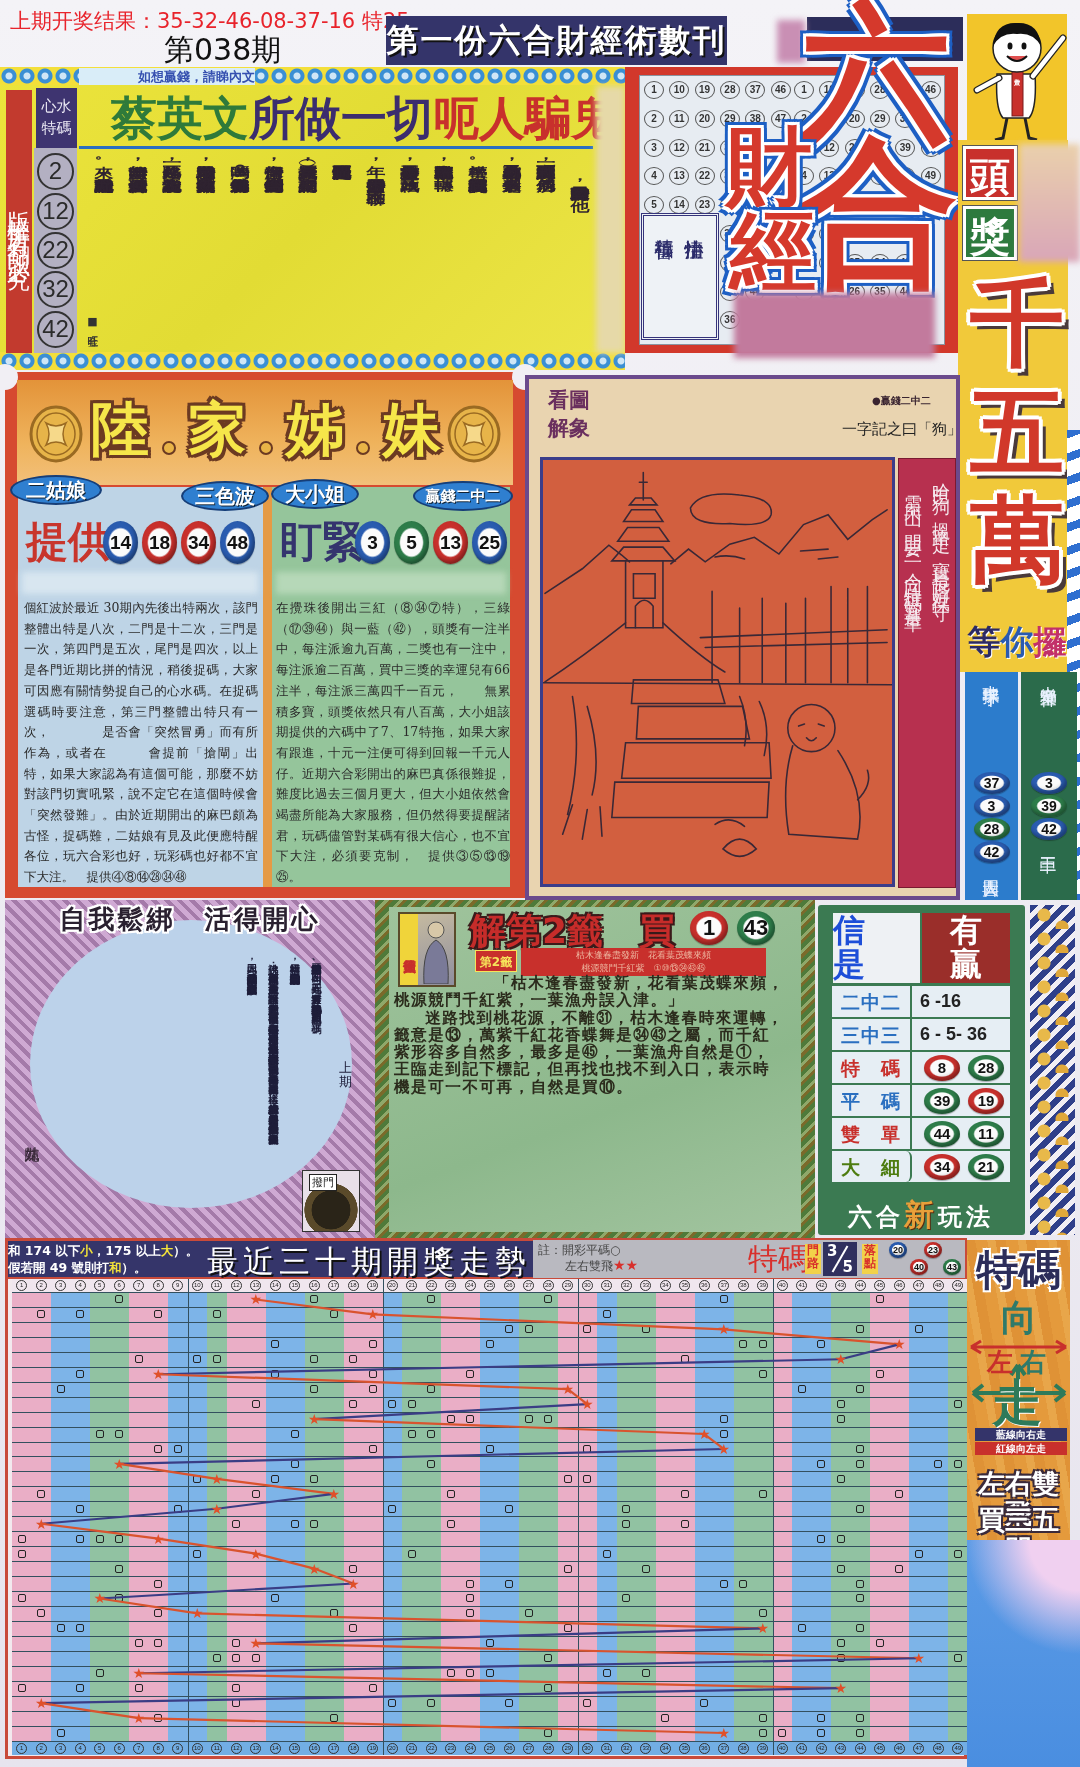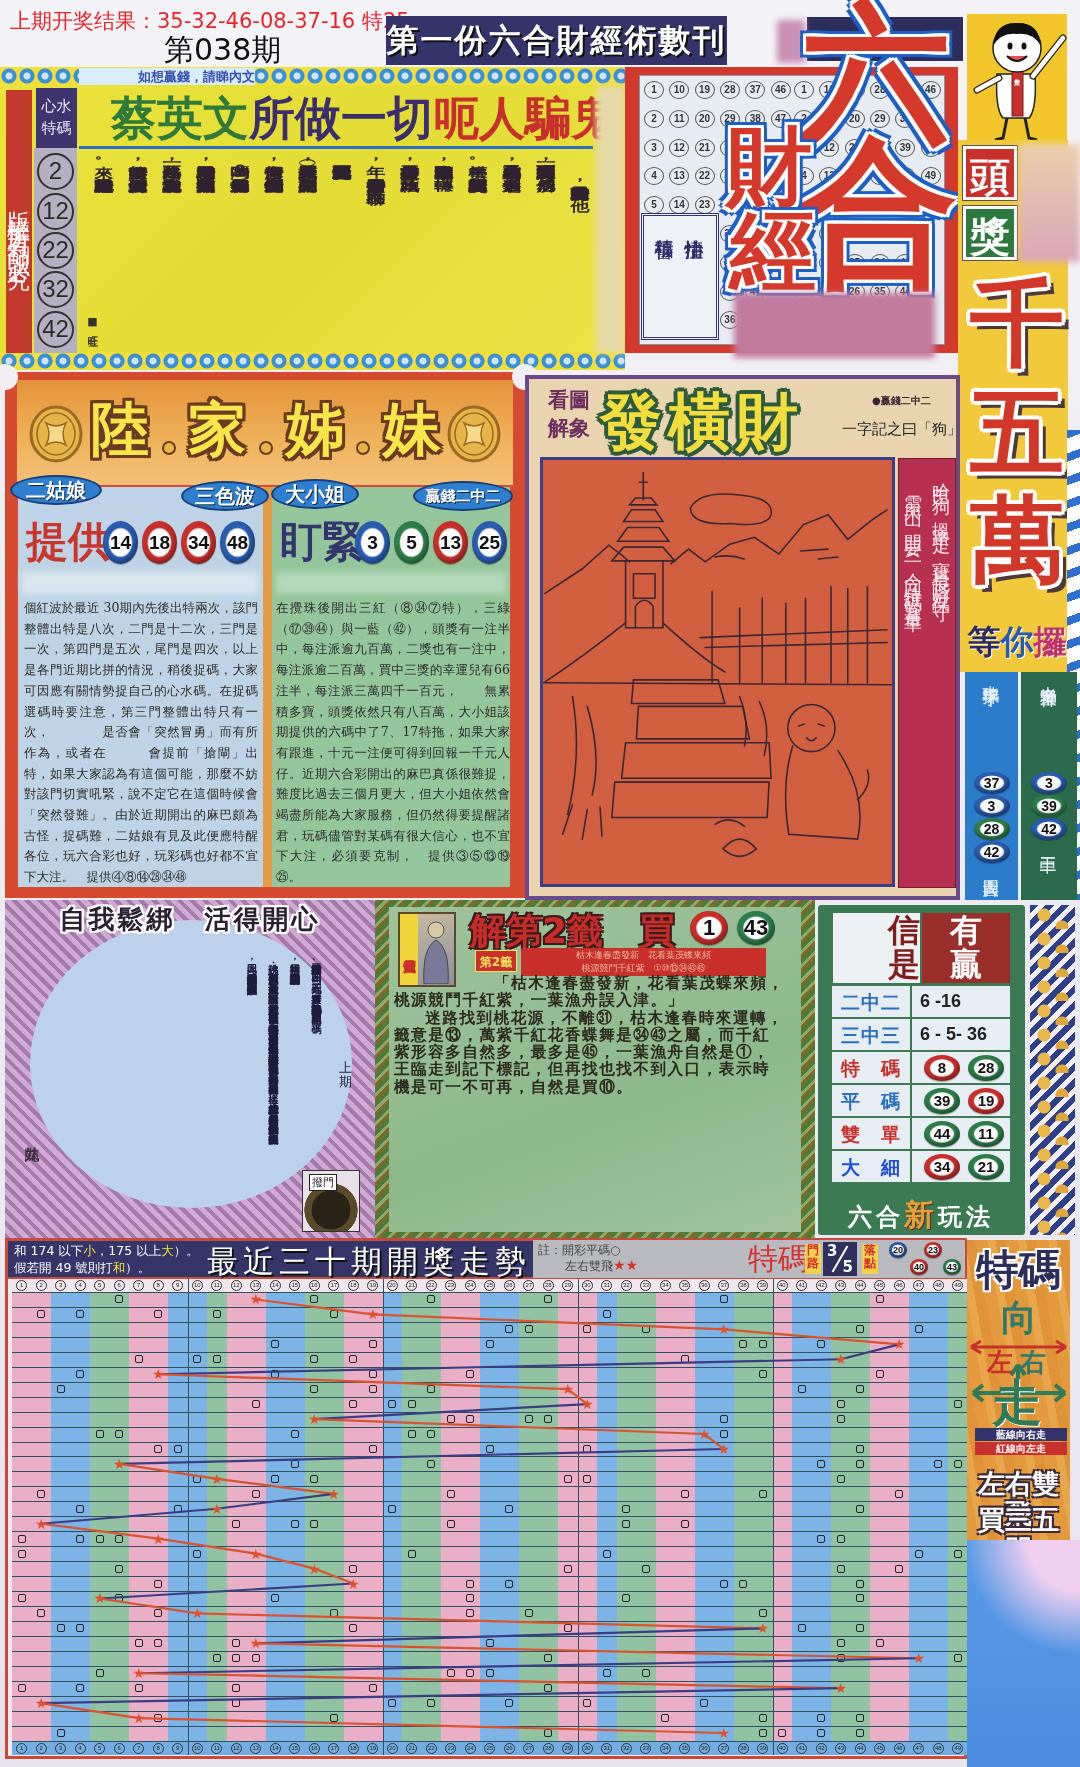--- a/index.html
+++ b/index.html
@@ -97,31 +97,31 @@
 #otitle{left:470px;top:907px;font-size:36px;font-weight:bold;color:#c62c2a;white-space:nowrap;text-shadow:-2px -2px 0 #3a1a1a,2px -2px 0 #3a1a1a,-2px 2px 0 #3a1a1a,2px 2px 0 #3a1a1a}
 #oballs .ball{position:absolute;width:38px;height:34px;font-size:22px}
 #olabel{left:475px;top:950px;width:42px;height:22px;background:#c8302c;color:#f6e35a;font-size:12px;font-weight:bold;line-height:22px;text-align:center;border:1px solid #f6e35a}
 #opoem{left:521px;top:948px;width:245px;height:28px;background:#c8302c;color:#edb7a0;font-size:9px;line-height:13px;text-align:center;padding-top:1px}
 #obody{left:394px;top:974px;width:392px;font-size:15.6px;letter-spacing:1.5px;line-height:17.3px;color:#2b2b1c;font-weight:bold;font-family:"DejaVu Serif",serif}
 #obody p:first-child{text-indent:100px}
 #obody p{text-indent:2em}
 #ofoot{left:392px;top:1208px;width:404px;height:24px;background:#c8302c;color:#4a1010;font-size:14px;font-weight:bold;line-height:24px;display:flex;justify-content:space-between;padding:0 8px 0 20px}
 
 #trust{left:818px;top:905px;width:207px;height:330px;background:#3b7a52;border-radius:3px}
-#trust-h1{left:833px;top:913px;width:87px;height:70px;background:#eef1f4;color:#7f1d1d;font-size:32px;font-weight:bold;line-height:34px;text-align:right}
+#trust-h1{left:833px;top:913px;width:87px;height:70px;background:#eef1f4;color:#1d4ed8;font-size:32px;font-weight:bold;line-height:34px;text-align:left}
 #trust-h2{left:922px;top:913px;width:88px;height:70px;background:#9a2e2a;color:#fff;font-size:32px;font-weight:bold;line-height:34px;text-align:center}
 .trow{position:absolute;left:832px;width:178px;height:32px;background:#e6eef4;display:flex;border-bottom:1px solid #3b7a52}
 .tlab{width:80px;border-right:2px solid #3b7a52;font-size:19px;font-weight:bold;text-align:center;line-height:32px;letter-spacing:1px}
 .tval{flex:1;display:flex;align-items:center;padding-left:8px;font-size:18px;font-weight:bold;color:#222;font-family:"Liberation Sans",sans-serif}
 #trust-foot{left:830px;top:1198px;width:182px;height:34px;color:#fff;font-size:24px;font-weight:bold;text-align:center;line-height:34px;letter-spacing:4px}
 #trust-foot .n{color:#e8a03a;font-size:30px;text-shadow:1px 1px 0 #5a2a10}
 #orn{left:1030px;top:905px;width:45px;height:330px;background:radial-gradient(circle at 14px 10px,#e8b94a 0 6px,transparent 7px),radial-gradient(circle at 32px 22px,#e0a83a 0 6px,transparent 7px),repeating-linear-gradient(135deg,#2f3f8a 0 6px,#f1eef4 6px 11px);background-size:45px 24px,45px 24px,auto}
 
 #chead{left:5px;top:1238px;width:962px;height:42px;background:#35356a;border:3px solid #c84a3a}
-#cnote{left:14px;top:1242px;font-size:12.5px;font-weight:normal;color:#fff;line-height:17px;white-space:nowrap}
+#cnote{left:8px;top:1242px;font-size:12.5px;font-weight:bold;color:#fff;line-height:17px;white-space:nowrap}
 #cnote .y{color:#f2e23a}
 #ctitle{left:207px;top:1241px;font-size:31px;color:#fff;letter-spacing:5px;text-shadow:2px 2px 0 #111}
 #cbox{left:533px;top:1240px;width:432px;height:38px;background:#b9b9c0}
 #clegend{left:538px;top:1242px;font-size:12px;color:#444;line-height:16px}
 #clegend .star{color:#d8302c}
 #cspecial{left:748px;top:1242px;font-size:30px;color:#d8302c;line-height:34px}
 .tiny2{position:absolute;width:16px;font-size:12px;line-height:13px;font-weight:bold;color:#d8302c;background:#f2d24a;text-align:center}
 #croute{left:823px;top:1242px;width:34px;height:34px;background:#30305e;color:#fff;font-weight:bold;font-size:15px}
 #croute .n1{position:absolute;left:4px;top:0}
 #croute .n2{position:absolute;right:4px;bottom:0}
@@ -407,21 +407,20 @@
   <div class="a blur" style="left:22px;top:572px;width:236px;height:22px;background:#d8e6f0"></div>
   <div class="a blur" style="left:276px;top:572px;width:230px;height:22px;background:#b6d8b8"></div>
   <div class="sistext" style="left:24px"><span>個紅波於最近 30期內先後出特兩次，該門整體出特是八次，二門是十二次，三門是一次，第四門是五次，尾門是四次，以上是各門近期比拼的情況，稍後捉碼，大家可因應有關情勢捉自己的心水碼。在捉碼選碼時要注意，第三門整體出特只有一次，　　　　是否會「突然冒勇」而有所作為，或者在　　　會提前「搶閘」出特，如果大家認為有這個可能，那麼不妨對該門切實吼緊，說不定它在這個時候會「突然發難」。由於近期開出的麻巴頗為古怪，捉碼難，二姑娘有見及此便應特醒各位，玩六合彩也好，玩彩碼也好都不宜下大注。</span><span>　提供④⑧⑭㉘㉞㊽</span></div>
   <div class="sistext" style="left:276px"><span>在攪珠後開出三紅（⑧㉞⑦特），三綠（⑰㊴㊹）與一藍（㊷），頭獎有一注半中，每注派逾九百萬，二獎也有一注中，每注派逾二百萬，買中三獎的幸運兒有66注半，每注派三萬四千一百元，　　無累積多寶，頭獎依然只有八百萬，大小姐該期提供的六碼中了7、17特拖，如果大家有跟進，十元一注便可得到回報一千元人仔。近期六合彩開出的麻巴真係很難捉，難度比過去三個月更大，但大小姐依然會竭盡所能為大家服務，但仍然得要提醒諸君，玩碼儘管對某碼有很大信心，也不宜下大注，必須要克制，</span><span>　提供③⑤⑬⑲㉕。</span></div>
 
   <div id="fortune" class="a"></div>
   <div id="ftag" class="a">
       <div>看圖</div>
       <div>解象</div>
     </div>
-  <div id="ftitle" class="a">發橫財</div>
   <div id="fauthor" class="a">●贏錢二中二</div>
   <div id="fsum" class="a">一字記之曰「狗」</div>
   <div id="drawing" class="a">
     <svg width="349" height="424" viewBox="0 0 355 430" fill="none" stroke="#3a2836" stroke-width="1.6" stroke-linecap="round">
       <path d="M2 135 L40 110 L67 86 L80 96 L88 103"></path>
       <path d="M130 105 L148 90 L165 103 L190 85 L215 78 L240 95 L265 65 L290 55 L310 80 L335 60 L350 50"></path>
       <path d="M150 48 Q160 30 200 35 Q235 38 232 55 Q228 68 190 64 Q150 66 150 48Z"></path>
       <path d="M175 98 Q190 95 205 100 M262 92 L290 90 M280 100 L300 98"></path>
       <path d="M102 12 L102 40 M98 22 L106 22"></path>
       <path d="M88 45 L116 45 L110 38 L94 38 Z M82 62 L122 62 L114 50 L90 50 Z M76 82 L128 82 L118 68 L86 68 Z M70 102 L134 102 L122 88 L82 88 Z"></path>
@@ -511,21 +510,21 @@
         </div>
       </div>
       <div class="trow" style="top: 1118px;">
         <div class="tlab" style="color: rgb(200, 48, 44);">雙　單</div>
         <div class="tval tballs">
           <div class="ball green">44</div>
           <div class="ball green">11</div>
         </div>
       </div>
       <div class="trow" style="top: 1151px;">
-        <div class="tlab" style="color: #1d4ed8;">大　細</div>
+        <div class="tlab" style="color: #4d7c0f; border-radius: 6px;">大　細</div>
         <div class="tval tballs">
           <div class="ball red">34</div>
           <div class="ball green">21</div>
         </div>
       </div>
     </div>
   <div id="trust-foot" class="a"><span>六合</span><span class="n">新</span><span>玩法</span></div>
   <div id="orn" class="a"></div>
 
   <div id="chead" class="a"></div>

